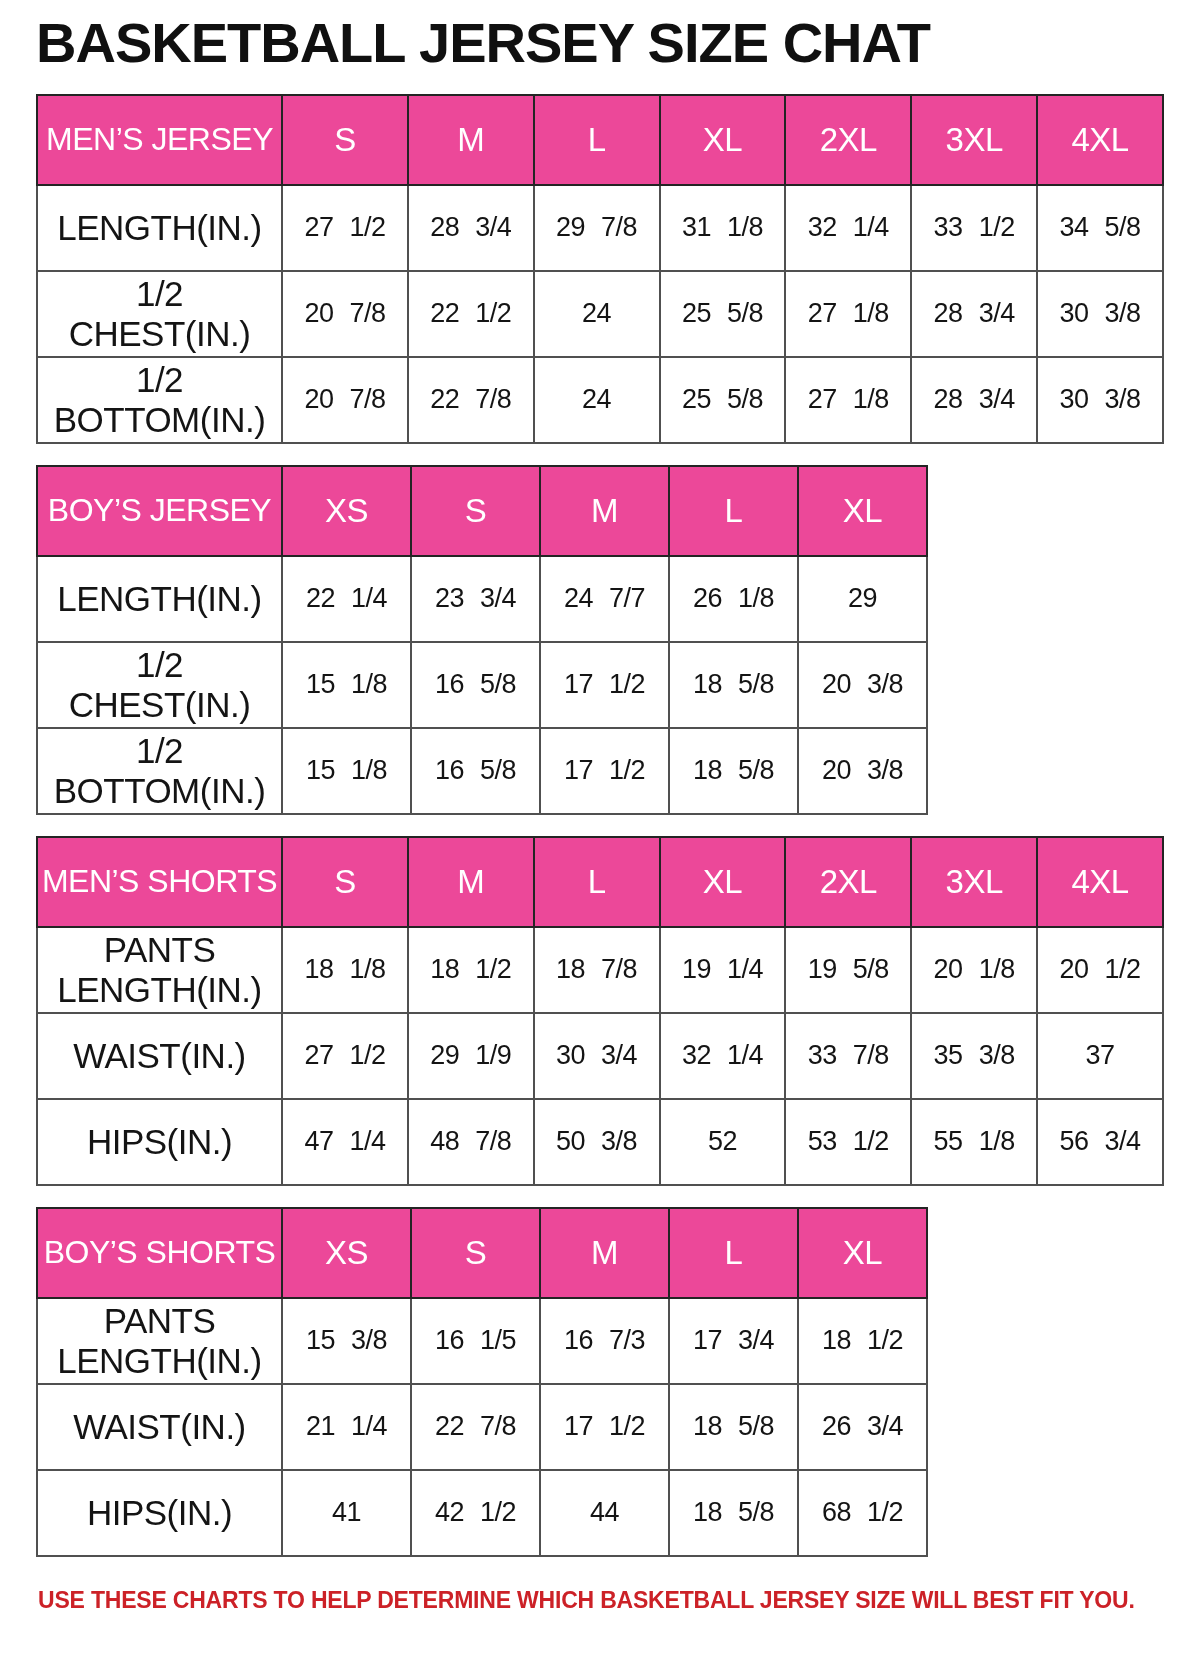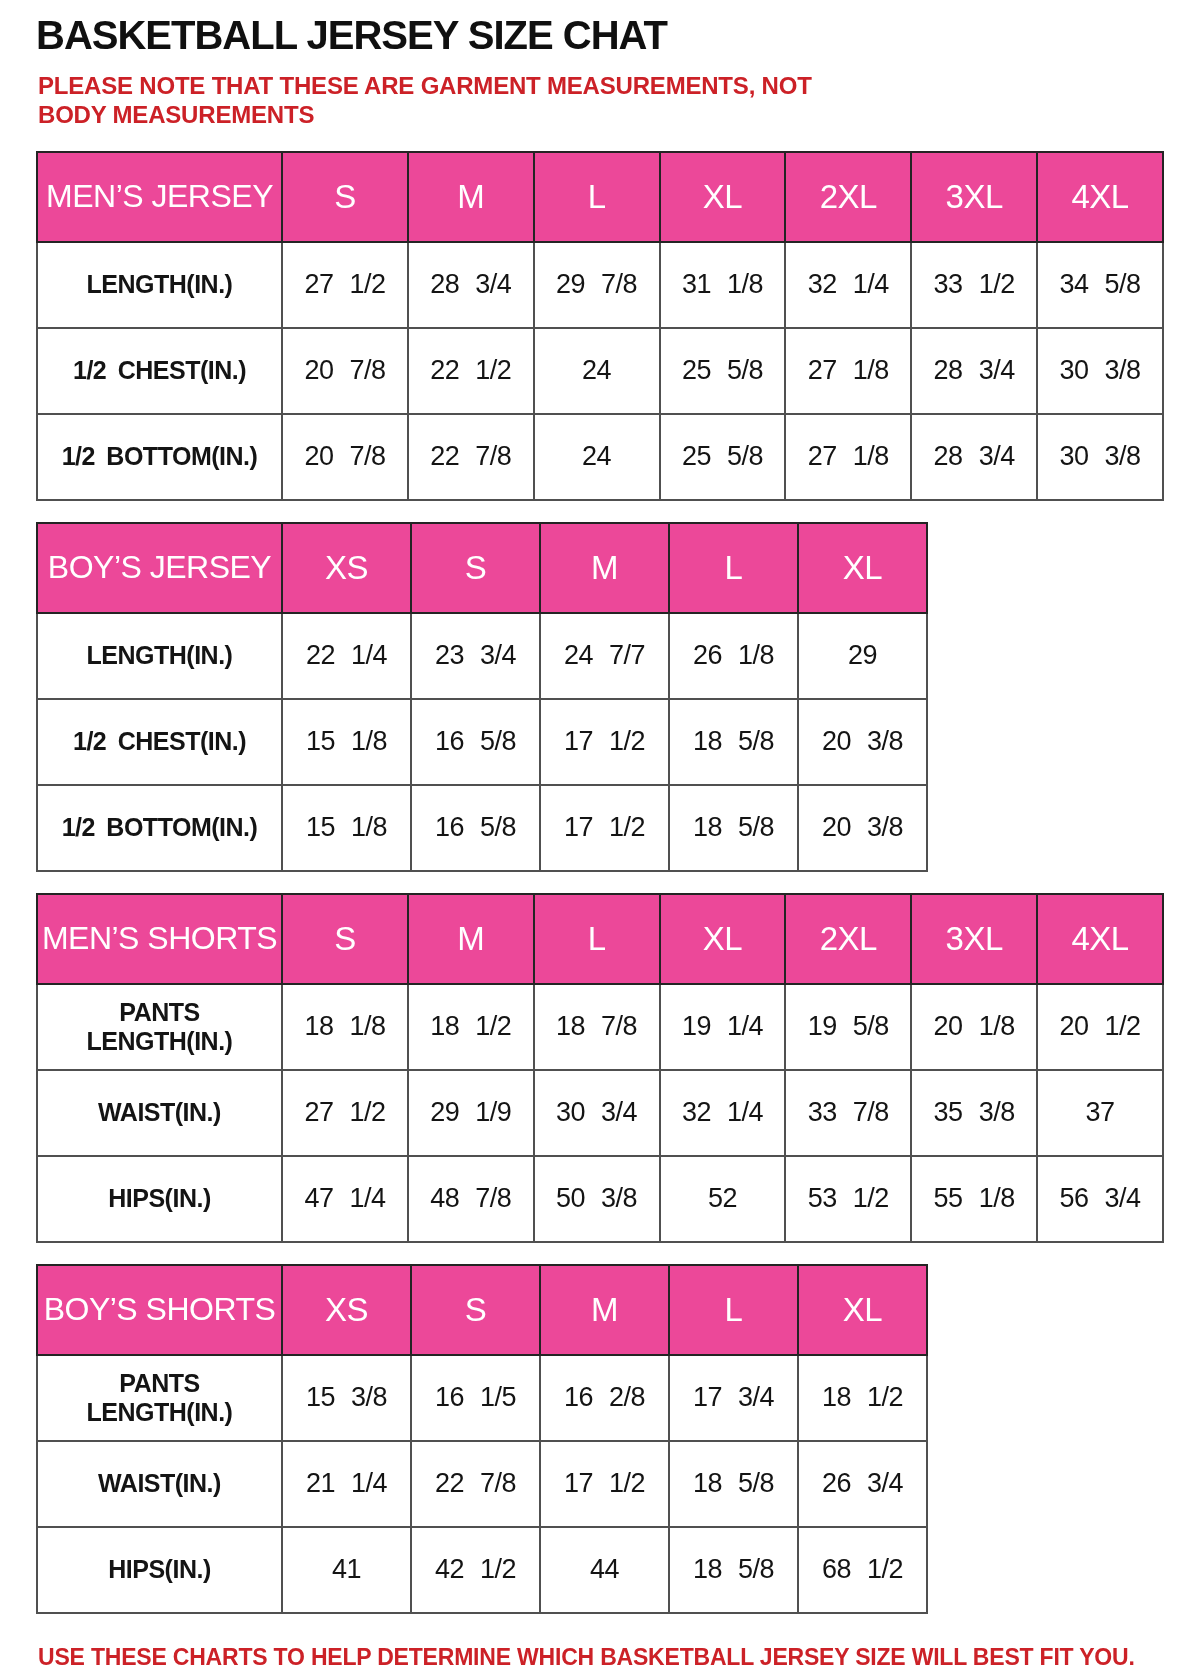--- a/index.html
+++ b/index.html
@@ -12,21 +12,21 @@
     width: 1200px;
     height: 1679px;
     box-sizing: border-box;
     padding: 14px 34px 0 36px;
     background: #ffffff;
     overflow: hidden;
   }
   .title {
     margin: 0;
     color: #101010;
-    font-size: 40px;
+    font-size: 56px;
     font-weight: bold;
     letter-spacing: -1px;
     line-height: 1.05;
     white-space: nowrap;
   }
   .note {
     color: #cc2127;
     font-weight: bold;
     font-size: 24px;
     line-height: 1.2;
@@ -61,42 +61,41 @@
     text-align: center;
     vertical-align: middle;
     font-size: 27px;
     color: #141414;
     border: 2px solid #505050;
     word-spacing: 9px;
     letter-spacing: -0.5px;
     padding: 0;
   }
   .size-table td.row-label {
-    font-weight: bold;
-    font-size: 25px;
+    font-weight: normal;
+    font-size: 35px;
     white-space: pre-line;
     line-height: 1.15;
     word-spacing: 5px;
     letter-spacing: -0.5px;
   }
   .footer {
     color: #cc2127;
     font-weight: bold;
     font-size: 23px;
     margin: 30px 0 0 2px;
     letter-spacing: -0.2px;
     white-space: nowrap;
   }
 </style>
 </head>
 <body>
 
 <div class="page">
   <h1 class="title">BASKETBALL JERSEY SIZE CHAT</h1>
-  <p class="note">PLEASE NOTE THAT THESE ARE GARMENT MEASUREMENTS, NOT BODY MEASUREMENTS</p>
   <div id="tables-root">
       <table class="size-table wide">
         <colgroup>
           <col class="label-col">
           <col>
           <col>
           <col>
           <col>
           <col>
           <col>
@@ -268,21 +267,21 @@
             <th>L</th>
             <th>XL</th>
           </tr>
         </thead>
         <tbody>
           <tr>
             <td class="row-label">PANTS
 LENGTH(IN.)</td>
             <td>15 3/8</td>
             <td>16 1/5</td>
-            <td>16 2/8</td>
+            <td>16 7/3</td>
             <td>17 3/4</td>
             <td>18 1/2</td>
           </tr>
           <tr>
             <td class="row-label">WAIST(IN.)</td>
             <td>21 1/4</td>
             <td>22 7/8</td>
             <td>17 1/2</td>
             <td>18 5/8</td>
             <td>26 3/4</td>

